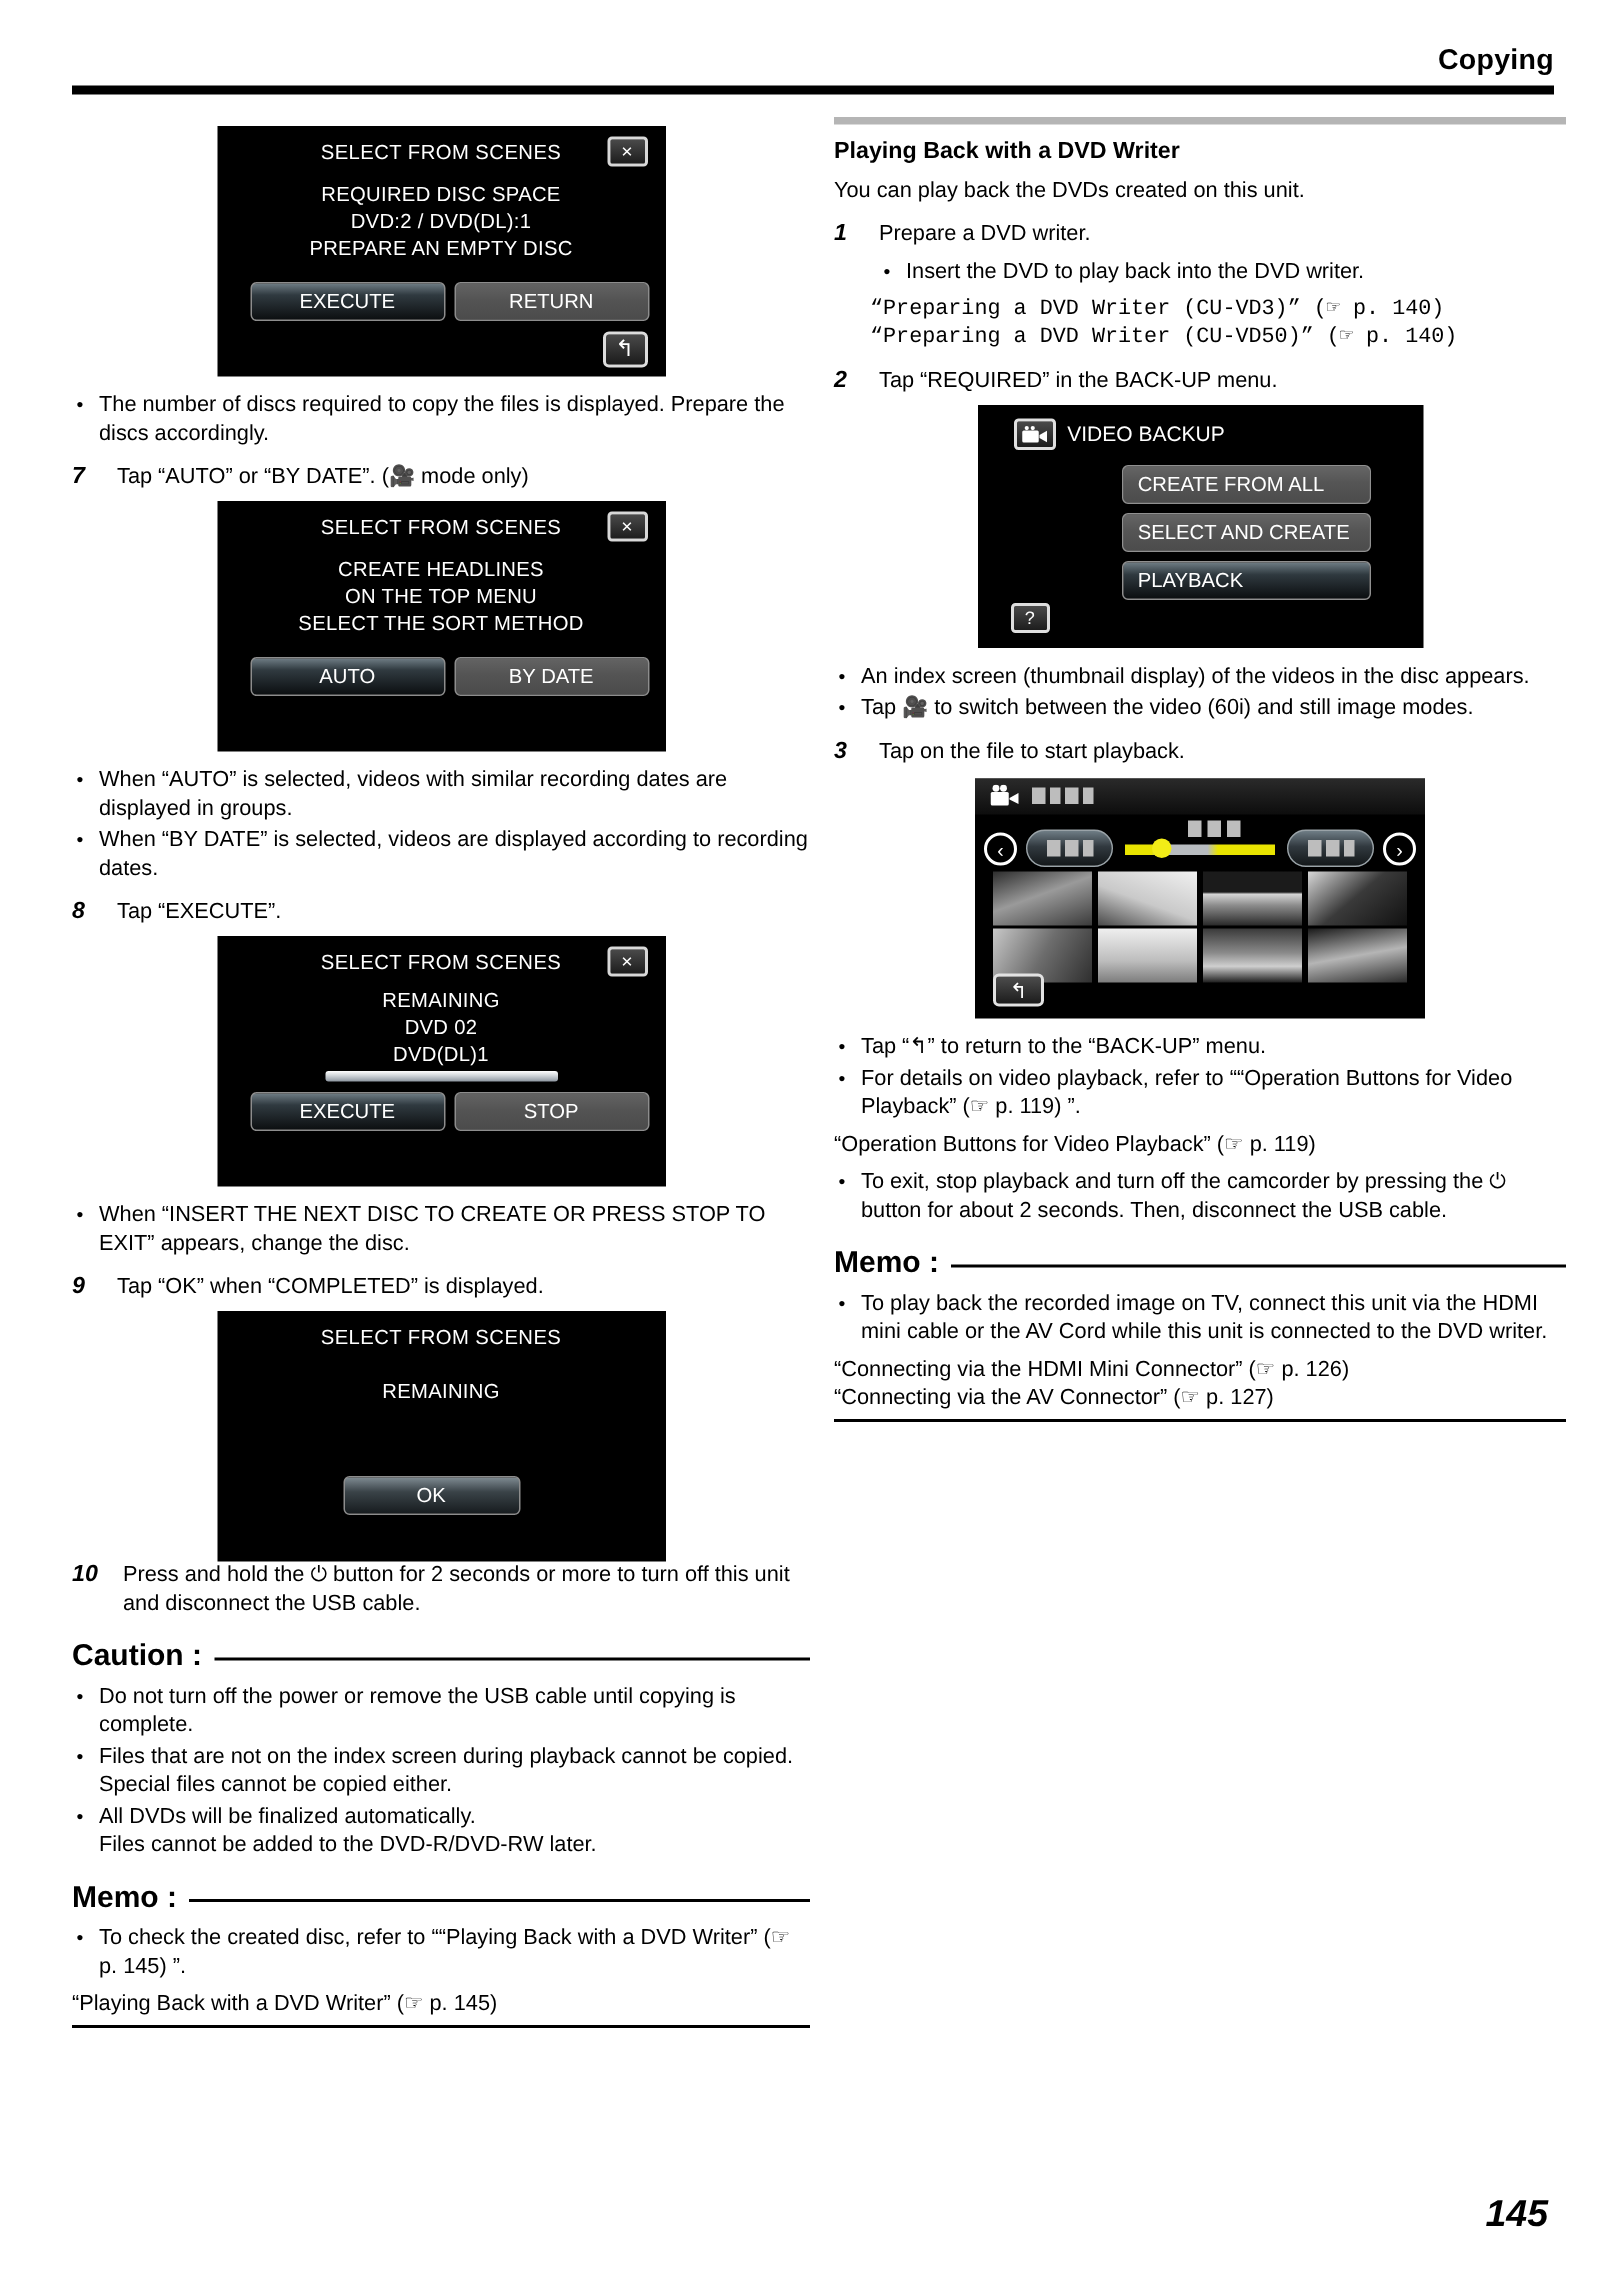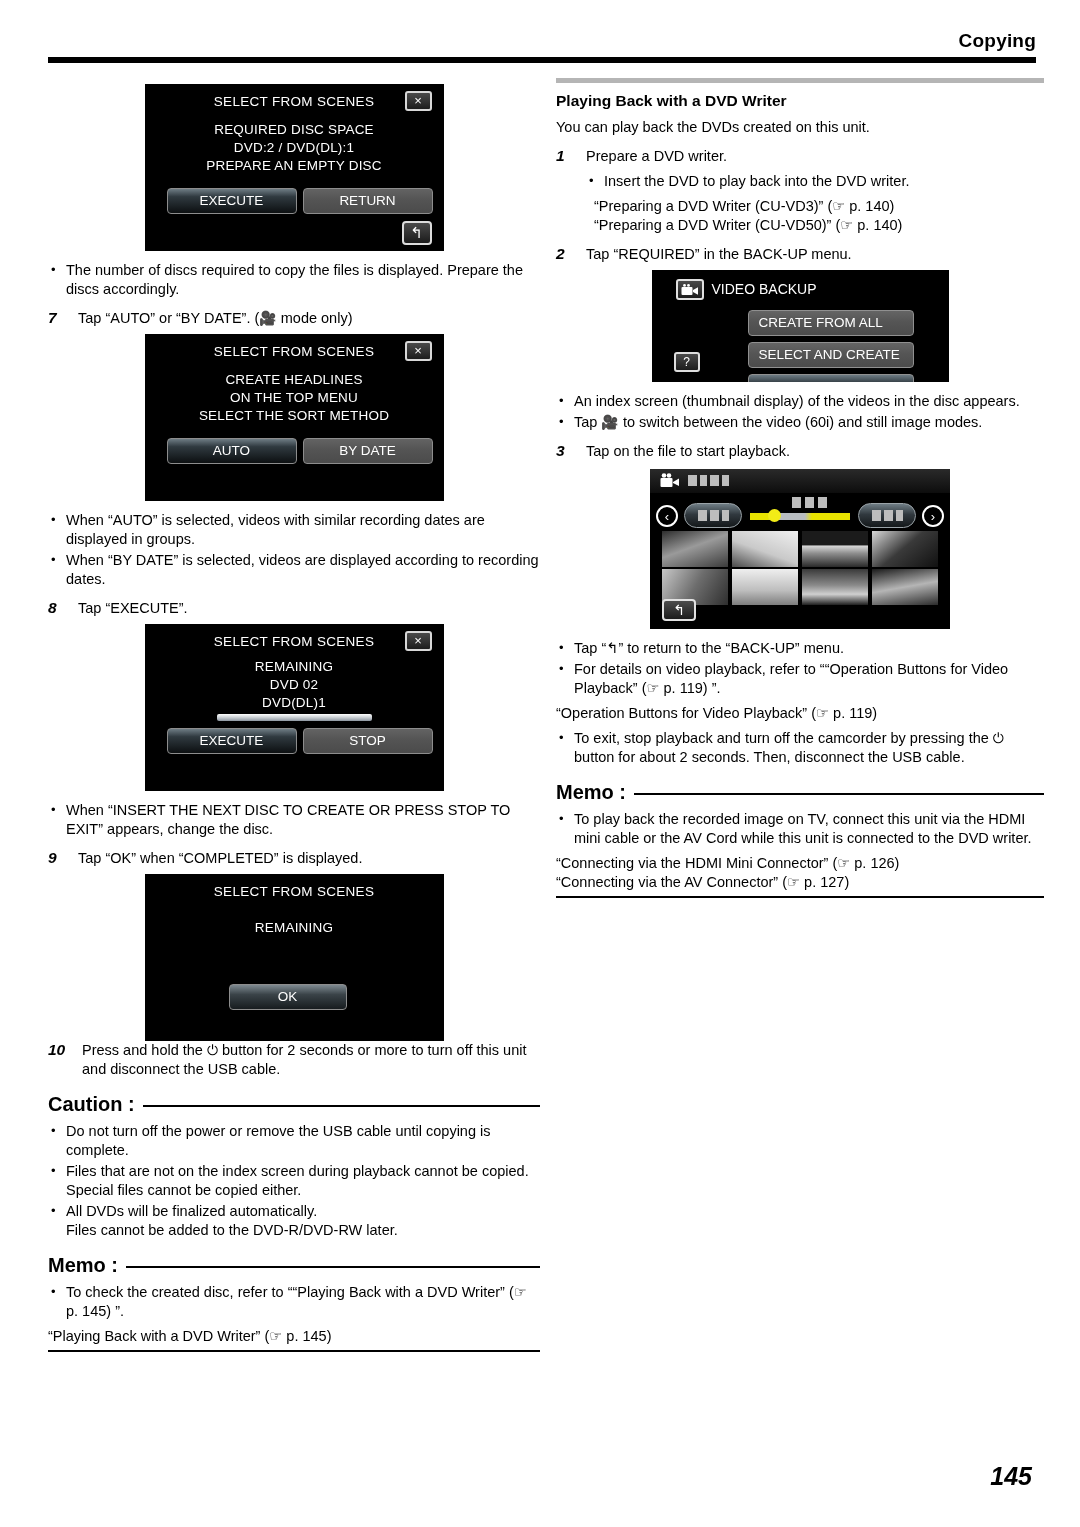--- a/index.html
+++ b/index.html
@@ -45,21 +45,21 @@
   .bullets { margin:6px 0 6px 0; padding:0; list-style:none; }
   .bullets li {
     position:relative; padding-left:18px; margin:2px 0;
     font-size:14.5px; line-height:19px;
   }
   .bullets li:before {
     content:"\2022"; position:absolute; left:3px; top:-1px; font-size:13px;
   }
   .bullets.indent { margin-left:30px; }
   .ref { font-size:14.5px; line-height:19px; margin-left:0; }
-  .ref.indent { margin-left:38px; }
+  .ref.indent { margin-left:24px;font-family:Liberation Mono, monospace; }
 
   
   .cm-head { display:flex; align-items:center; margin-top:14px; margin-bottom:4px; }
   .cm-head .lbl { font-size:20px; font-weight:bold; white-space:nowrap; }
   .cm-head .line { flex:1; height:2px; background:#000; margin-left:8px; position:relative; top:1px; }
   .closing-rule { height:2px; background:#000; margin-top:4px; }
 
   
   .lcd {
     position:relative; background:#000; margin:6px auto 0 auto;
@@ -283,21 +283,21 @@
   <ul class="bullets indent">
     <li>Insert the DVD to play back into the DVD writer.</li>
   </ul>
   <div class="ref indent">“Preparing a DVD Writer (CU-VD3)” (☞ p. 140)</div>
   <div class="ref indent">“Preparing a DVD Writer (CU-VD50)” (☞ p. 140)</div>
 
   <div class="step">
     <span class="num">2</span><span>Tap “REQUIRED” in the BACK-UP menu.</span>
   </div>
 
-  <div class="lcd" style="width:297px;height:112px;">
+  <div class="lcd" style="width:297px;height:162px;">
     <div class="vb-icon">
       <svg width="18" height="12" viewBox="0 0 18 12" aria-hidden="true">
         <rect x="0.5" y="3" width="11" height="8" rx="1" fill="#fff"></rect>
         <path d="M12 6 L17 3.2 L17 10.8 L12 8 Z" fill="#fff"></path>
         <circle cx="3.5" cy="1.4" r="1.4" fill="#fff"></circle>
         <circle cx="7.5" cy="1.4" r="1.4" fill="#fff"></circle>
       </svg>
     </div>
     <div class="vb-title">VIDEO BACKUP</div>
     <div class="vb-btn norm" style="top:40px;">CREATE FROM ALL</div>

